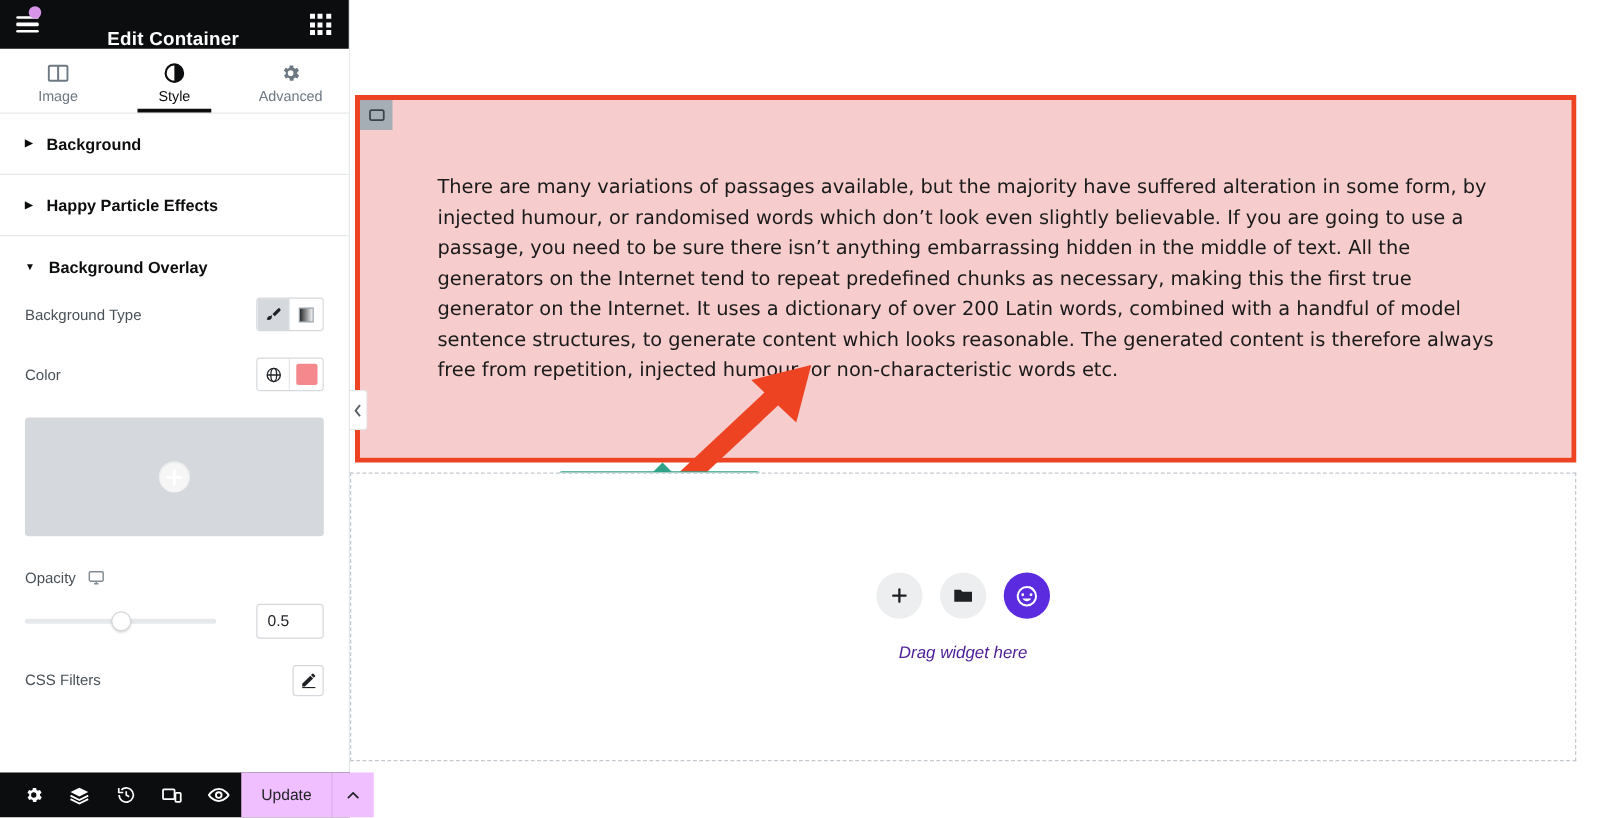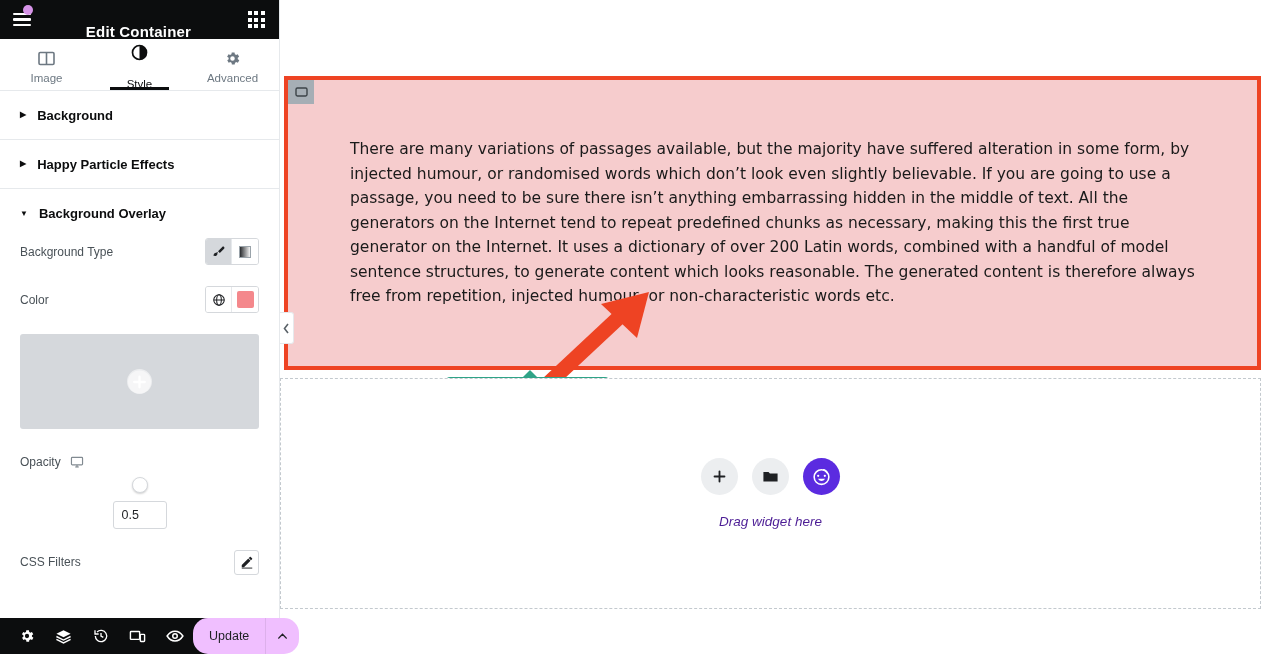--- a/index.html
+++ b/index.html
@@ -37,21 +37,21 @@
   }
   .grid-icon { width:46px; height:39px; display:flex; align-items:center; justify-content:center; cursor:pointer;}
   .grid-icon span { display:grid; grid-template-columns:repeat(3,4px); grid-template-rows:repeat(3,4px); gap:2.5px;}
   .grid-icon span i { background:#fff; display:block; width:4px; height:4px; }
 
   .tabs { display:flex; height:52px; border-bottom:1px solid #e6e9ec; flex:none; background:#fff;}
   .tab {
     flex:1; display:flex; flex-direction:column; align-items:center; justify-content:center;
     gap:5px; font-size:11.5px; color:#6d7882; cursor:pointer; position:relative; padding-top:4px;
   }
-  .tab.active { color:#0c0d0e;justify-content:space-between; }
+  .tab.active { color:#0c0d0e; }
   .tab.active:after {
     content:""; position:absolute; left:18%; right:18%; bottom:0; height:3px; background:#0c0d0e;
   }
   .tab .ti { height:18px; display:flex; align-items:center; }
 
   .sections { flex:1; overflow:hidden; }
   .section-row {
     height:49px; display:flex; align-items:center; gap:11px;
     padding:0 20px; border-bottom:1px solid #e6e9ec; cursor:pointer;
     font-size:13px; font-weight:bold; color:#0c0d0e;
@@ -90,21 +90,21 @@
   .media-box {
     height:95px; background:#d5d8dc; border-radius:3px;
     display:flex; align-items:center; justify-content:center; margin-bottom:20px; cursor:pointer;
   }
   .media-plus {
     width:25px; height:25px; border-radius:50%; background:rgba(255,255,255,.55);
     display:flex; align-items:center; justify-content:center; color:#fff; font-size:19px; line-height:1;
   }
   .media-plus svg { display:block; }
 
-  .slider-row { display:flex; align-items:center; gap:14px; margin-bottom:20px;flex-direction:column;}
+  .slider-row { display:flex; align-items:center; gap:32px; margin-bottom:20px;}
   .slider { flex:1; position:relative; height:18px; display:flex; align-items:center; cursor:pointer;}
   .slider-track { height:4px; width:100%; background:#e6e9ec; border-radius:2px;}
   .slider-thumb {
     position:absolute; left:50%; width:16px; height:16px; margin-left:-8px;
     background:#fff; border:1px solid #d5d8dc; border-radius:50%;
     box-shadow:0 1px 2px rgba(0,0,0,.18);
   }
   .num-input {
     width:54px; height:28px; border:1px solid #d5d8dc; border-radius:3px;
     display:flex; align-items:center; padding:0 8px; font-size:12.5px; color:#1f2124; background:#fff;
@@ -119,21 +119,21 @@
   #bottombar {
     position:absolute; left:0; bottom:0; width:280px; height:36px;
     display:flex; align-items:stretch; background:#0c0d0e; z-index:30;
   }
   .bb-icons { display:flex; align-items:center; gap:0; padding-left:8px; }
   .bb-ico {
     width:37px; height:36px; display:flex; align-items:center; justify-content:center;
     color:#fff; cursor:pointer;
   }
   .bb-update {
-    margin-left:auto; display:flex; align-items:center; background:#f0bfff; color:#1f2124;border-radius:15px;
+    margin-left:auto; display:flex; align-items:center; background:#f0bfff; color:#1f2124;
   }
   .bb-update .lbl { padding:0 16px; font-size:12.5px; cursor:pointer; }
   .bb-update .chev {
     width:34px; height:36px; display:flex; align-items:center; justify-content:center;
     border-left:1px solid rgba(0,0,0,.08); cursor:pointer;
   }
 
   
   #canvas { position:relative; flex:1; height:654px; background:#fff; overflow:hidden; }
   .collapse-handle {

